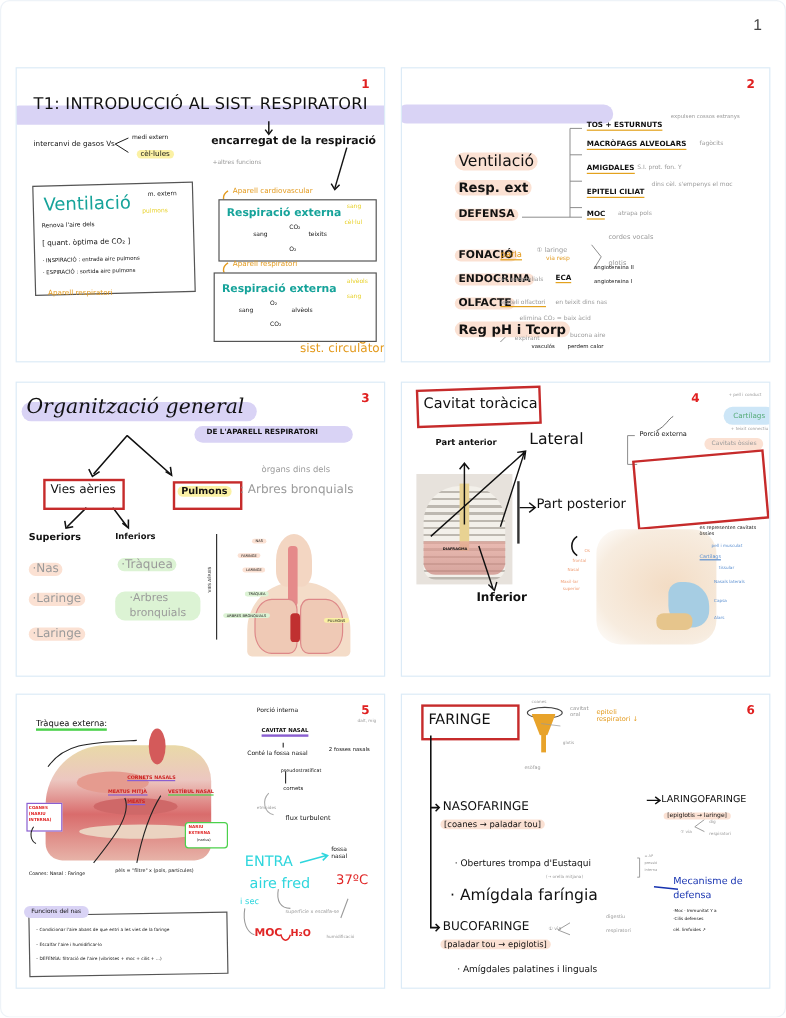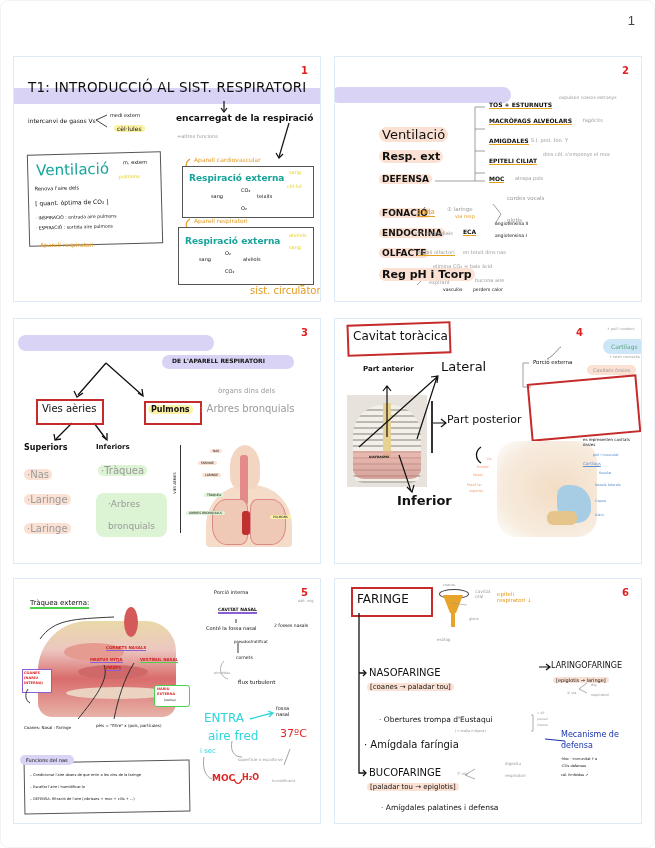--- a/index.html
+++ b/index.html
@@ -149,20 +149,21 @@
   <div class="hand gray tiny" style="left:94px;top:222px;">expirant</div>
   <div class="hand gray tiny" style="left:140px;top:220px;">bucona aire</div>
   <div class="hand tiny" style="left:108px;top:230px;font-size:4.5px;">vasculós</div>
   <div class="hand tiny" style="left:138px;top:230px;font-size:4.5px;">perdem calor</div>
 </div>
 
 <div class="slide" style="left:13px;top:318px;">
   <div class="num">3</div>
   <div class="hl-purple" style="position:absolute;left:4px;top:16px;width:196px;height:16px;"></div>
   <div class="hl-purple" style="position:absolute;left:148px;top:36px;width:132px;height:14px;"></div>
+  <div class="hand" style="left:8px;top:10px;font-size:17px;font-family:'DejaVu Serif',serif;font-style:italic;">Organització general</div>
   <div class="hand" style="left:158px;top:38px;font-size:6px;font-weight:bold;">DE L'APARELL RESPIRATORI</div>
 
   <svg width="306" height="244">
     <path d="M92 44 L64 76 M92 44 L128 76" stroke="#111" stroke-width="1.3" fill="none"></path>
     <path d="M60 72 L63 78 L69 74 M124 74 L129 77 L128 70" stroke="#111" stroke-width="1.3" fill="none"></path>
     <path d="M58 104 L42 120 M80 104 L92 120" stroke="#111" stroke-width="1.3" fill="none"></path>
     <path d="M40 115 L41 121 L47 120 M88 117 L93 121 L93 114" stroke="#111" stroke-width="1.3" fill="none"></path>
   </svg>
 
   <div class="redbox" style="left:22px;top:80px;width:64px;height:22px;"></div>
@@ -173,21 +174,21 @@
   <div class="hand gray" style="left:204px;top:68px;font-size:7px;">òrgans dins dels</div>
 
   <div class="hand" style="left:10px;top:124px;font-size:8px;font-weight:bold;">Superiors</div>
   <div class="hand" style="left:82px;top:124px;font-size:7px;font-weight:bold;">Inferiors</div>
 
   <div class="hand gray hl-peach" style="left:10px;top:150px;font-size:10px;">·Nas</div>
   <div class="hand gray hl-peach" style="left:10px;top:175px;font-size:10px;">·Laringe</div>
   <div class="hand gray hl-peach" style="left:10px;top:204px;font-size:10px;">·Laringe</div>
 
   <div class="hand gray hl-green" style="left:84px;top:146px;font-size:10px;">·Tràquea</div>
-  <div class="hand gray hl-green" style="left:82px;top:174px;font-size:9px;white-space:normal;width:56px;line-height:22px;padding-left:12px;">·Arbres bronquials</div>
+  <div class="hand gray hl-green" style="left:82px;top:174px;font-size:9px;white-space:normal;width:56px;line-height:12px;padding-left:12px;">·Arbres bronquials</div>
 
   <div style="position:absolute;left:164px;top:122px;width:120px;height:106px;">
     <div style="position:absolute;left:2px;top:4px;width:1px;height:88px;background:#333;"></div>
     <div class="hand" style="left:-14px;top:40px;font-size:3.5px;transform:rotate(-90deg);">VIES AÈRIES</div>
     <div class="img-block" style="left:28px;top:44px;width:86px;height:62px;background:#f4dcc8;border-radius:40px 40px 4px 4px;"></div>
     <div class="img-block" style="left:52px;top:4px;width:30px;height:44px;background:#f3d6c2;border-radius:50% 50% 30% 30%;"></div>
     <div class="img-block" style="left:62px;top:14px;width:8px;height:50px;background:#e58a8a;"></div>
     <div class="img-block" style="left:34px;top:58px;width:34px;height:44px;background:#efc9b5;border-radius:40% 20% 20% 40%;border:1px solid #d88;"></div>
     <div class="img-block" style="left:72px;top:58px;width:34px;height:44px;background:#efc9b5;border-radius:20% 40% 40% 20%;border:1px solid #d88;"></div>
     <div class="img-block" style="left:64px;top:70px;width:8px;height:24px;background:#c03030;"></div>
@@ -201,21 +202,21 @@
 </div>
 
 <div class="slide" style="left:334px;top:318px;">
   <div class="num" style="right:58px;">4</div>
   <div class="redbox" style="left:12px;top:4px;width:100px;height:28px;transform:rotate(-2deg);"></div>
   <div class="hand" style="left:18px;top:10px;font-size:12px;">Cavitat toràcica</div>
 
   <div class="hand" style="left:28px;top:46px;font-size:7px;font-weight:bold;">Part anterior</div>
   <div class="hand" style="left:106px;top:40px;font-size:13px;">Lateral</div>
   <div class="hand" style="left:112px;top:94px;font-size:11px;">Part posterior</div>
-  <div class="hand" style="left:62px;top:174px;font-size:13px;font-weight:bold;">Inferior</div>
+  <div class="hand" style="left:62px;top:174px;font-size:10px;font-weight:bold;">Inferior</div>
 
   <div style="position:absolute;left:12px;top:76px;width:80px;height:92px;background:#e7e2dc;">
     <div style="position:absolute;left:6px;top:10px;width:68px;height:78px;border-radius:30px 30px 10px 10px;background:repeating-linear-gradient(180deg,#f3f0ea 0 4px,#bdb8b0 4px 6px);"></div>
     <div style="position:absolute;left:36px;top:8px;width:8px;height:56px;background:#e8d292;"></div>
     <div style="position:absolute;left:6px;top:56px;width:68px;height:28px;background:linear-gradient(180deg,#e6a49a,#c9847c);opacity:0.7;border-radius:0 0 10px 10px;"></div>
     <div class="hand" style="left:22px;top:60px;font-size:3px;font-weight:bold;">DIAFRAGMA</div>
   </div>
   <div style="position:absolute;left:96px;top:82px;width:2px;height:52px;background:#333;"></div>
 
   <svg width="306" height="244">
@@ -349,28 +350,28 @@
     <path d="M116 24 L132 26" stroke="#999" stroke-width="0.6"></path>
   </svg>
 
   <div class="hand" style="left:34px;top:88px;font-size:10px;">NASOFARINGE</div>
   <div class="hand hl-peach" style="left:32px;top:104px;font-size:7px;text-align:center;">[coanes → paladar tou]</div>
   <div class="hand" style="left:44px;top:136px;font-size:7.5px;">· Obertures trompa d'Eustaqui</div>
   <div class="hand tiny gray" style="left:120px;top:150px;font-size:3.5px;">(→ orella mitjana)</div>
   <div class="hand tiny gray" style="left:202px;top:132px;font-size:3px;">= AP</div>
   <div class="hand tiny gray" style="left:202px;top:138px;font-size:3px;">pressió</div>
   <div class="hand tiny gray" style="left:202px;top:144px;font-size:3px;">interna</div>
-  <div class="hand" style="left:29px;top:160px;font-size:10px;">· Amígdala faríngia</div>
+  <div class="hand" style="left:40px;top:160px;font-size:13px;">· Amígdala faríngia</div>
 
   <div class="hand" style="left:34px;top:188px;font-size:10px;">BUCOFARINGE</div>
   <div class="hand tiny gray" style="left:122px;top:192px;font-size:4px;">① via</div>
   <div class="hand tiny gray" style="left:170px;top:182px;font-size:4px;">digestiu</div>
   <div class="hand tiny gray" style="left:170px;top:194px;font-size:4px;">respiratori</div>
   <div class="hand hl-peach" style="left:32px;top:204px;font-size:7px;">[paladar tou → epiglotis]</div>
-  <div class="hand" style="left:46px;top:224px;font-size:7.5px;">· Amígdales palatines i defensa</div>
+  <div class="hand" style="left:46px;top:224px;font-size:7.5px;">· Amígdales palatines i linguals</div>
 
   <div class="hand" style="left:216px;top:82px;font-size:8px;">LARINGOFARINGE</div>
   <div class="hand hl-peach" style="left:218px;top:98px;font-size:5px;">[epiglotis → laringe]</div>
   <div class="hand tiny gray" style="left:232px;top:112px;font-size:3.5px;">① via</div>
   <div class="hand tiny gray" style="left:256px;top:104px;font-size:3.5px;">dig</div>
   <div class="hand tiny gray" style="left:256px;top:114px;font-size:3.5px;">respiratori</div>
 
   <div class="hand navy" style="left:226px;top:150px;font-size:8px;white-space:normal;width:76px;line-height:11px;">Mecanisme de defensa</div>
   <div class="hand tiny" style="left:226px;top:178px;font-size:3.5px;">·Moc  · Immunitat Y a</div>
   <div class="hand tiny" style="left:226px;top:185px;font-size:3.5px;">·Cilis  defenses</div>

